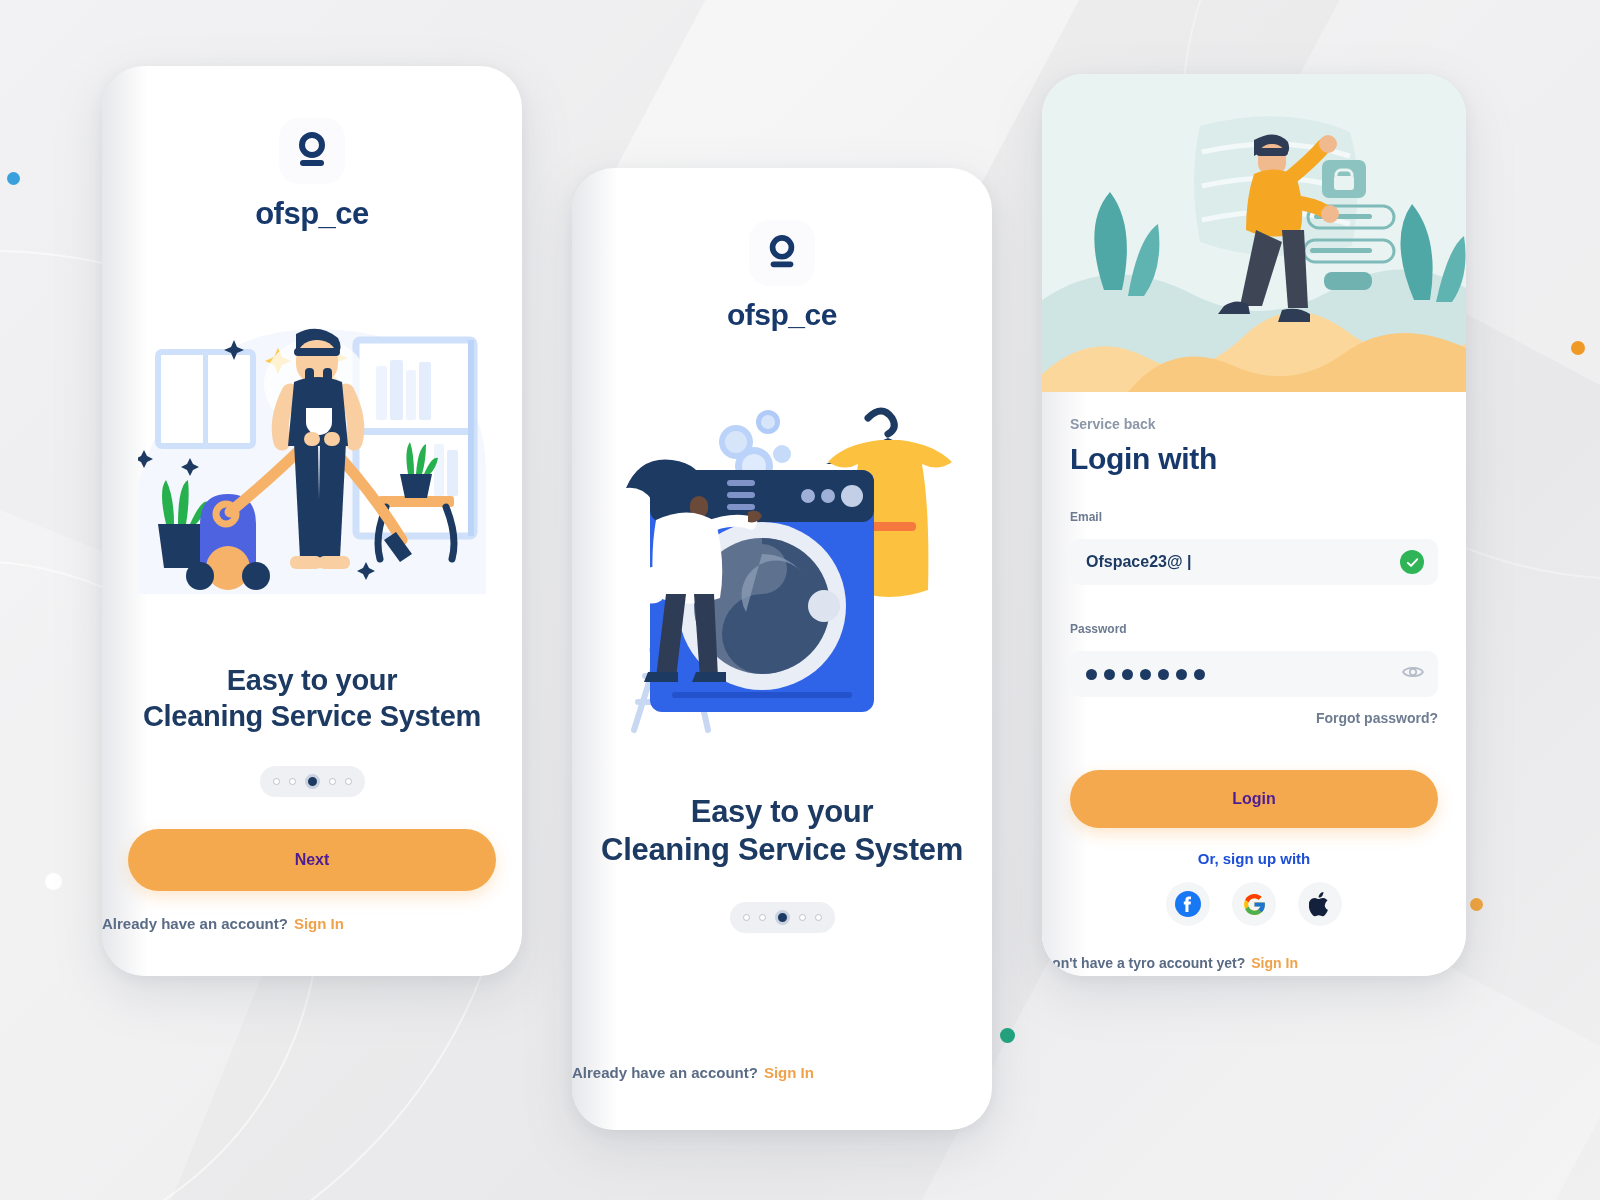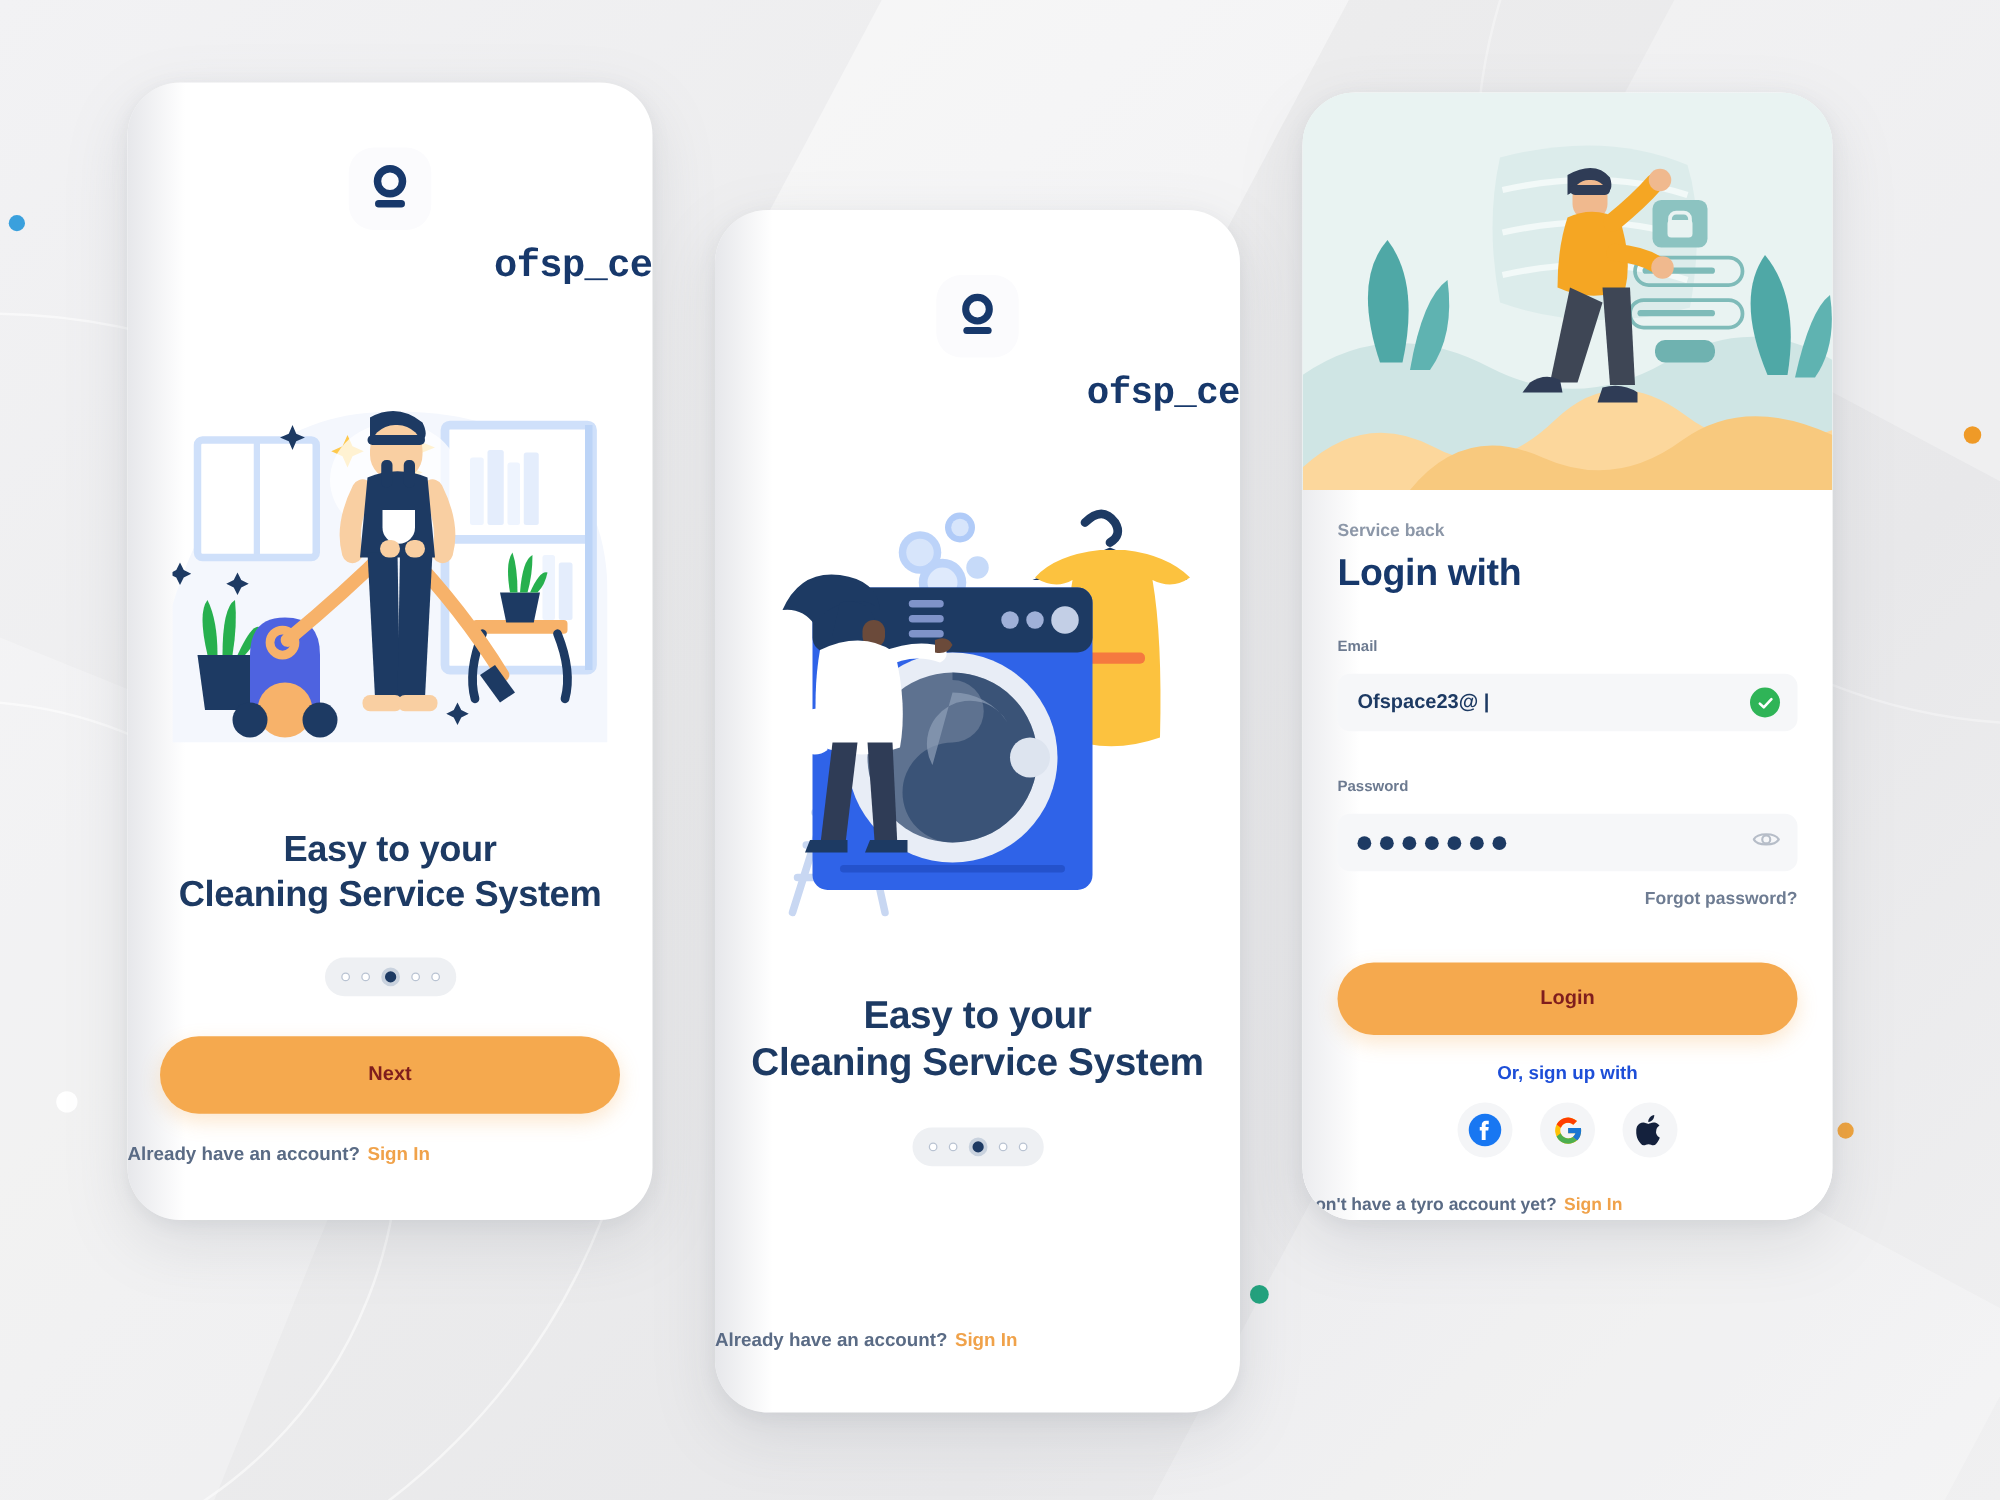--- a/index.html
+++ b/index.html
@@ -44,21 +44,21 @@
   .phone-inner { position: relative; width: 100%; height: 100%; }
 
   
   .edge-shade {
     position: absolute; left: 0; top: 0; bottom: 0; width: 46px;
     background: linear-gradient(90deg, rgba(226,227,231,0.85), rgba(255,255,255,0));
     pointer-events: none;
   }
 
   
-  .logo-block { width: 100%; text-align: right; font-family: Liberation Mono, monospace; }
+  .logo-block { width: 100%; text-align: center; }
   .logo-tile {
     width: 66px; height: 66px; margin: 0 auto;
     border-radius: 20px;
     background: #fbfbfd;
     display: flex; align-items: center; justify-content: center;
   }
   .logo-name {
     margin-top: 12px;
     font-size: 31px; font-weight: 700; color: #17386b;
     letter-spacing: -0.5px;
@@ -85,21 +85,21 @@
   .pager .pdot { width: 7px; height: 7px; border-radius: 50%; border: 1.6px solid #b9c3d2; background: #ffffff; }
   .pager .pdot.active {
     width: 15px; height: 15px; border: 3px solid #c9d2de; background: #1d3a63;
   }
 
   
   .btn-primary {
     display: block;
     border: none;
     background: #f5a94e;
-    color: #7f1d1d;
+    color: #4c1d95;
     font-family: "Liberation Sans", sans-serif;
     font-size: 16px; font-weight: 700;
     border-radius: 34px;
     cursor: pointer;
     box-shadow: 0 6px 16px rgba(245,169,78,0.28);
     text-align: center;
   }
 
   
   .footer-line {

